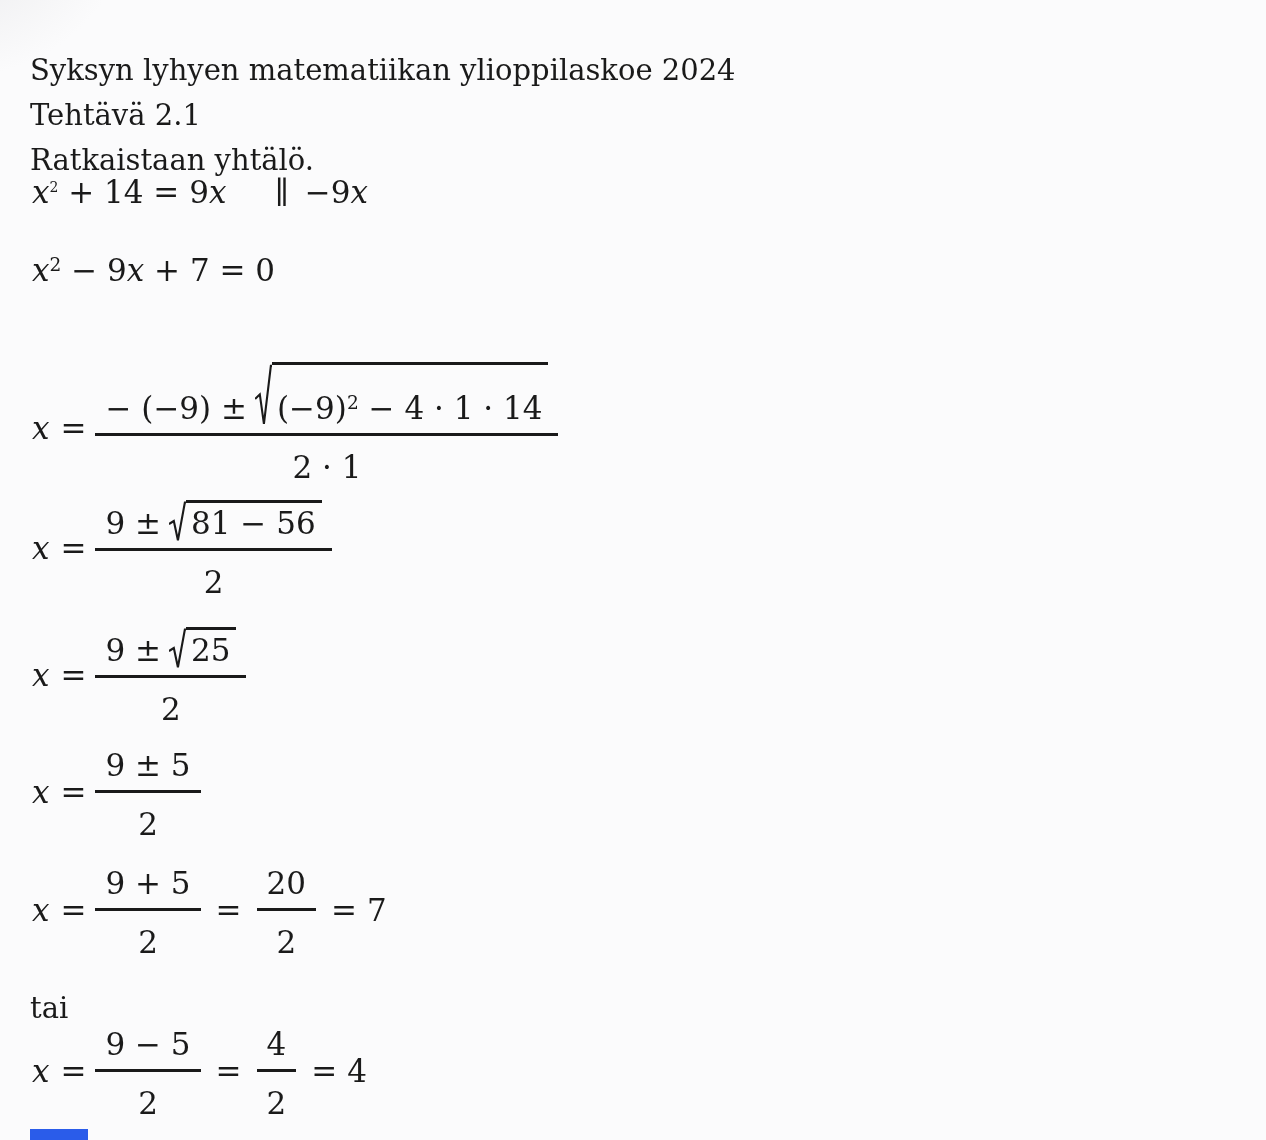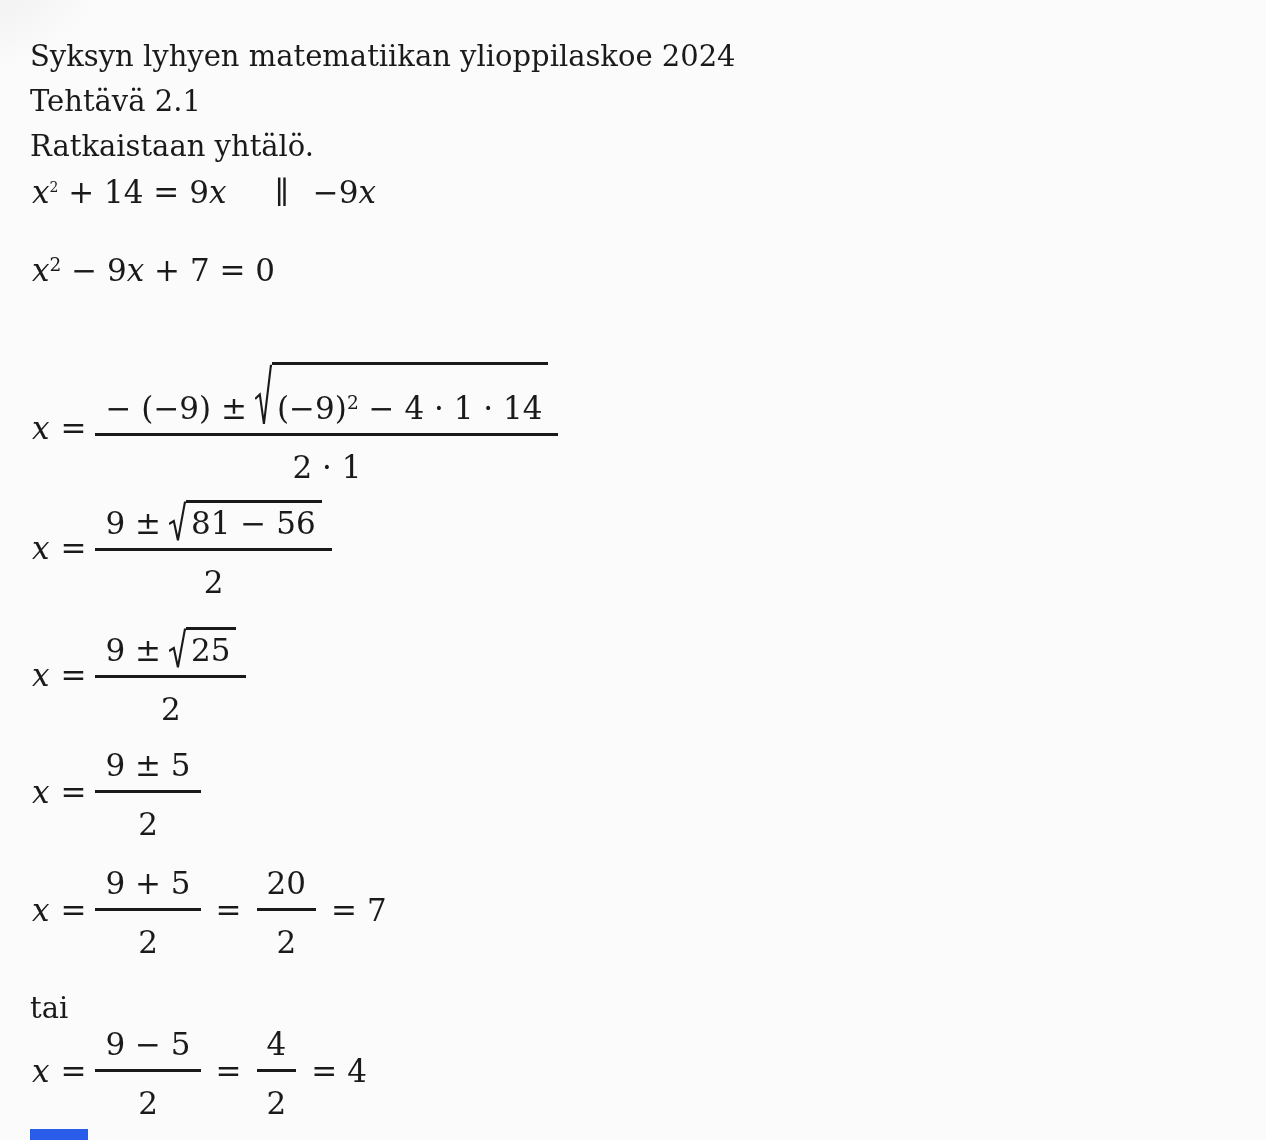--- a/index.html
+++ b/index.html
@@ -10,36 +10,36 @@
     overflow: hidden;
     background:
       radial-gradient(260px 200px at -60px -60px, #e9e9eb 0%, rgba(251,251,252,0) 70%),
       #fbfbfc;
     color: #1a1a1a;
     font-family: "DejaVu Serif", "Liberation Serif", serif;
   }
   .header {
     position: absolute;
     left: 30px;
-    top: 34px;
+    top: 48px;
     font-size: 29px;
     line-height: 45px;
     white-space: nowrap;
   }
   .mrow {
     position: absolute;
     left: 32px;
     font-size: 31px;
     white-space: nowrap;
   }
   .var { font-style: italic; }
   .sup { font-size: 0.6em; vertical-align: 0.55em; line-height: 0; }
   .sup-sm { font-size: 0.45em; vertical-align: 0.8em; line-height: 0; }
   .note { margin-left: 48px; }
-  .note-body { margin-left: 24px; }
+  .note-body { margin-left: 16px; }
   .rel { margin-left: 11px; margin-right: 9px; }
   .rel2 { margin-left: 15px; margin-right: 15px; }
   .result { margin-left: 15px; }
   .frac {
     display: inline-flex;
     flex-direction: column;
     align-items: center;
     vertical-align: middle;
     text-align: center;
     line-height: 1.25;

